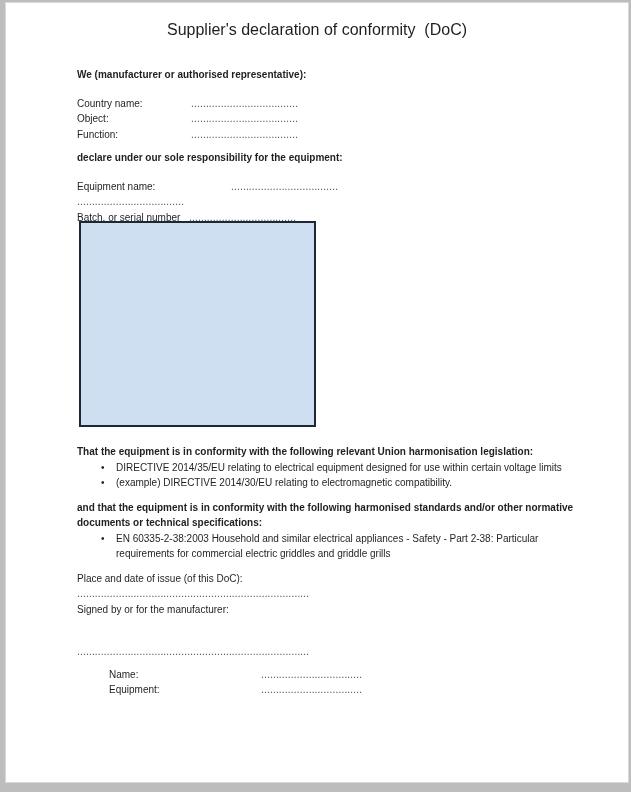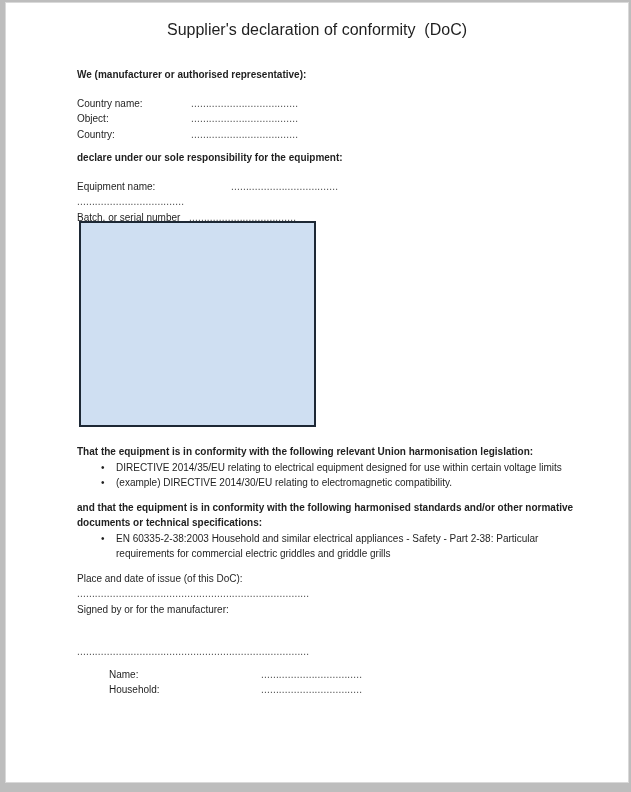--- a/index.html
+++ b/index.html
@@ -77,21 +77,21 @@
   <div class="field-group">
     <div class="field-row">
       <span class="field-label lw114">Country name:</span>
       <span class="dots">....................................</span>
     </div>
     <div class="field-row">
       <span class="field-label lw114">Object:</span>
       <span class="dots">....................................</span>
     </div>
     <div class="field-row">
-      <span class="field-label lw114">Country:</span>
+      <span class="field-label lw114">Function:</span>
       <span class="dots">....................................</span>
     </div>
   </div>
 
   <div class="bold-heading declare-heading">declare under our sole responsibility for the equipment:</div>
 
   <div class="field-group fg-equipment">
     <div class="field-row">
       <span class="field-label lw154">Equipment name:</span>
       <span class="dots">....................................</span>
@@ -136,18 +136,18 @@
 
   <div class="signed-label">Signed by or for the manufacturer:</div>
   <div class="fill-line signature-line">..............................................................................</div>
 
   <div class="field-group fg-signature">
     <div class="field-row">
       <span class="field-label lw152">Name:</span>
       <span class="dots">..................................</span>
     </div>
     <div class="field-row">
-      <span class="field-label lw152">Household:</span>
+      <span class="field-label lw152">Equipment:</span>
       <span class="dots">..................................</span>
     </div>
   </div>
 
 </div>
 
 </body></html>

